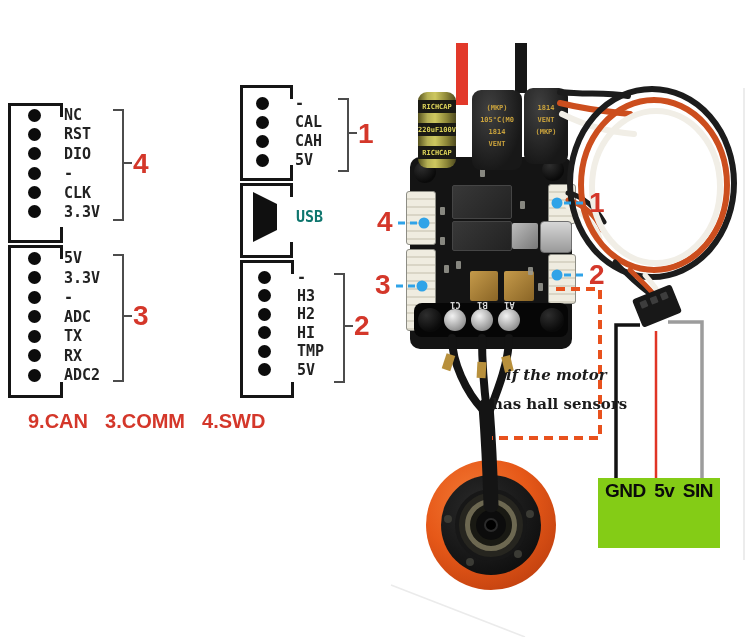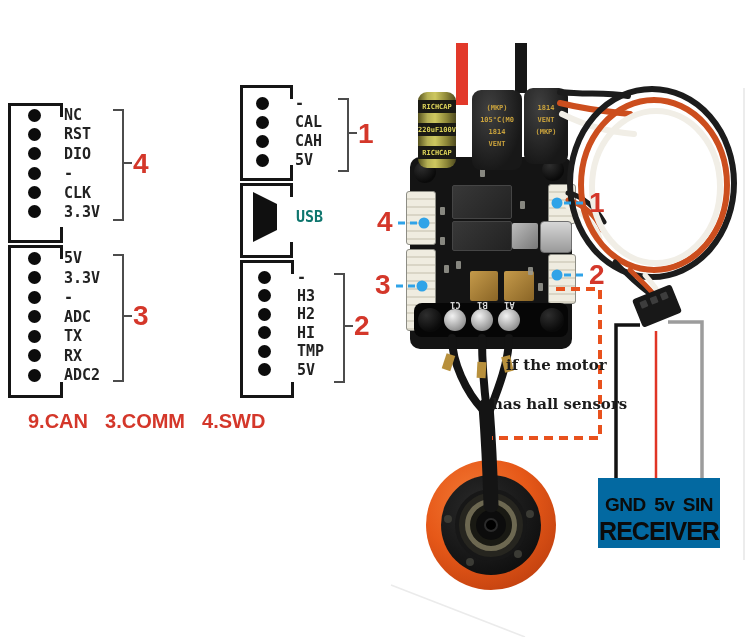--- a/index.html
+++ b/index.html
@@ -45,22 +45,22 @@
   .cap.yellow{background:linear-gradient(90deg,#57531f,#b5b054 25%,#cdc75f 45%,#8d8738 75%,#4e4a20);}
   .cap.black{background:radial-gradient(ellipse at 35% 25%,#404040,#181818 72%);}
   .capband{position:absolute;left:0;right:0;height:13px;background:#1a1a14;
            display:flex;align-items:center;justify-content:center;
            font:bold 7px "DejaVu Sans Mono",monospace;color:#ddd45a;}
   .capline{position:absolute;left:0;right:0;text-align:center;
            font:bold 7px "DejaVu Sans Mono",monospace;color:#c9a23c;}
   .motor{position:absolute;left:426px;top:460px;width:130px;height:130px;border-radius:50%;
          background:radial-gradient(circle at 38% 32%,#f37a35 0%,#e65818 45%,#c54310 78%,#a83a0e);}
   .mring{position:absolute;border-radius:50%;}
-  .receiver{position:absolute;left:598px;top:478px;width:122px;height:70px;background:#0369a1;
-            color:#0b0b0b;padding-top:16px;box-sizing:border-box;}
+  .receiver{position:absolute;left:598px;top:478px;width:122px;height:70px;background:#84cc16;
+            color:#0b0b0b;padding-top:2px;box-sizing:border-box;}
   .rx-row{display:flex;justify-content:space-between;padding:0 7px;
           font:bold 19px "Liberation Sans",sans-serif;letter-spacing:-0.5px;}
   .rx-name{text-align:center;font:bold 25px "Liberation Sans",sans-serif;letter-spacing:-1px;margin-top:1px;}
   .plug{position:absolute;left:636px;top:291px;width:42px;height:30px;background:#181818;border-radius:3px;
         transform:rotate(-22deg);}
   .plughole{position:absolute;top:5px;width:7px;height:7px;background:#3d3d3d;border-radius:1px;}
   .note{position:absolute;font:bold 15px "DejaVu Serif",serif;color:#1c1c1c;white-space:nowrap;}
   .motor-label{position:absolute;left:450px;top:603px;width:90px;text-align:center;
                font:bold 26px "Liberation Sans",sans-serif;letter-spacing:-0.5px;color:#0d0d0d;}
   svg.overlay{position:absolute;left:0;top:0;pointer-events:none;}
@@ -265,21 +265,20 @@
     <div class="mring" style="left:40px;top:98px;width:8px;height:8px;background:#3b3b35;"></div>
     <div class="mring" style="left:88px;top:90px;width:8px;height:8px;background:#3b3b35;"></div>
   </div>
 
   <div class="receiver">
     <div class="rx-row">
       <span>GND</span>
       <span>5v</span>
       <span>SIN</span>
     </div>
-    <div class="rx-name">RECEIVER</div>
   </div>
 
   <svg class="overlay" width="750" height="637" viewBox="0 0 750 637">
 
     <line x1="744" y1="88" x2="744" y2="560" stroke="#ececec" stroke-width="2"></line>
     <line x1="391" y1="585" x2="525" y2="637" stroke="#ebebeb" stroke-width="1.5"></line>
 
     <g fill="none" stroke-linecap="round">
       <path d="M560,92 C585,95 605,92 628,96" stroke="#1c1c1c" stroke-width="6"></path>
       <path d="M560,103 C588,110 610,112 630,114" stroke="#cc4e1e" stroke-width="6"></path>
@@ -328,20 +327,20 @@
       <circle cx="557" cy="275" r="5.5"></circle>
     </g>
   </svg>
 
   <div class="plug">
     <div class="plughole" style="left:6px;"></div>
     <div class="plughole" style="left:17px;"></div>
     <div class="plughole" style="left:28px;"></div>
   </div>
 
-  <div class="note" style="left:506px;top:356px;">if the motor</div>
+  <div class="note" style="left:506px;top:366px;font-style:italic;">if the motor</div>
   <div class="note" style="left:492px;top:395px;">has hall sensors</div>
   <div class="callout-num" style="left:377px;top:208px;">4</div>
   <div class="callout-num" style="left:375px;top:271px;">3</div>
   <div class="callout-num" style="left:589px;top:189px;">1</div>
   <div class="callout-num" style="left:589px;top:261px;">2</div>
 
 </div>
 
 </body></html>

